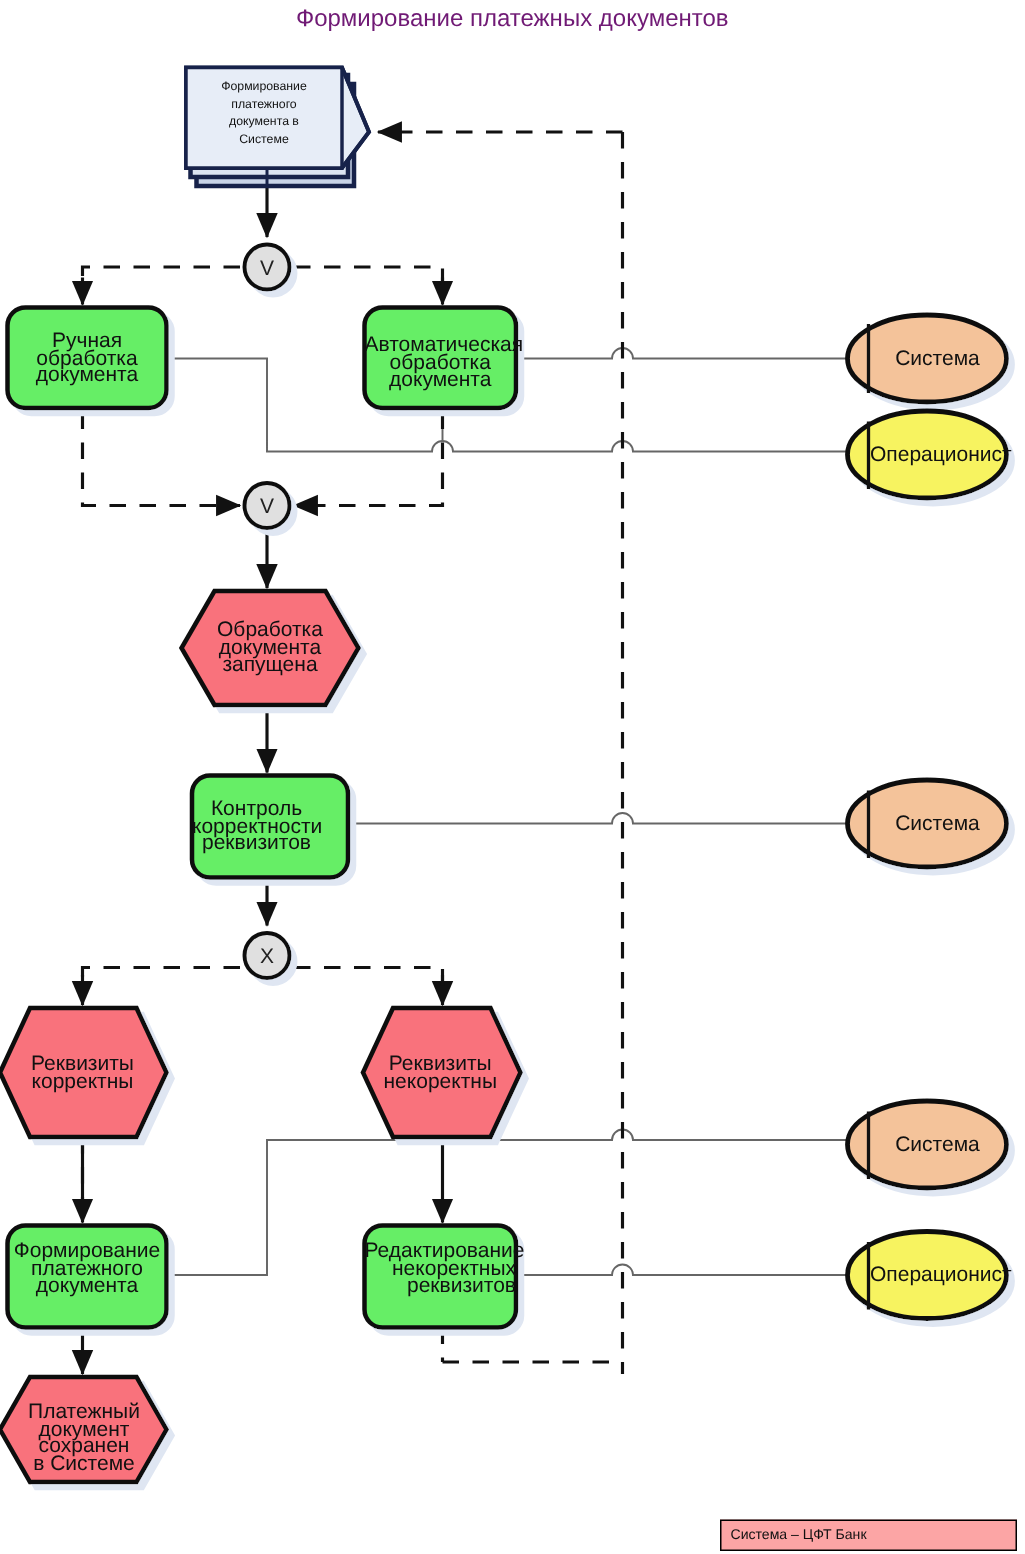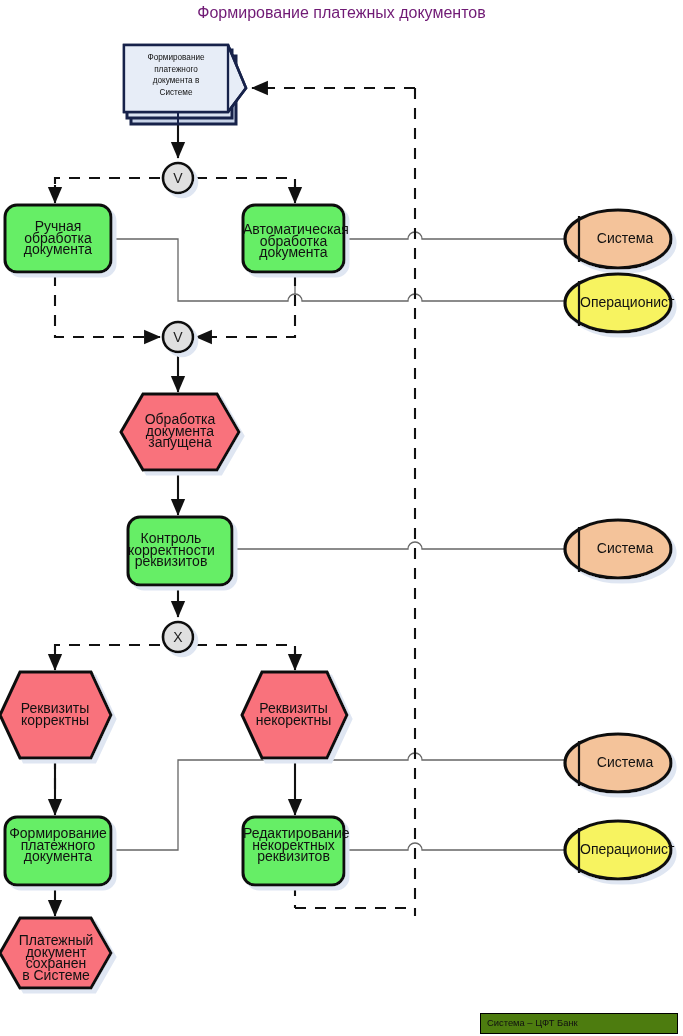--- a/index.html
+++ b/index.html
@@ -6,21 +6,21 @@
   body{width:683px;height:1036px;position:relative;overflow:hidden;
        font-family:"Liberation Sans","DejaVu Sans",sans-serif;}
   #stage{position:absolute;left:0;top:0;width:683px;height:1036px;}
   svg{position:absolute;left:0;top:0;width:683px;height:1036px;}
   .ttl{position:absolute;left:0;top:4px;width:683px;text-align:center;
        font-size:16px;color:#701a75;}
   .lbl{position:absolute;text-align:center;line-height:11.5px;
        font-size:14px;color:#111;pointer-events:none;}
   .lbl.sm{font-size:8.2px;}
   .legend{position:absolute;left:480px;top:1013px;width:196px;height:19px;
-          border:1px solid #000;background:#4d7c0f;}
+          border:1px solid #000;background:#fca5a5;}
   .legend span{position:absolute;left:6px;top:3px;font-size:9.4px;color:#111;}
 </style>
 </head>
 <body>
 
 <div id="stage">
 
   <div class="ttl">Формирование платежных документов</div>
 
   <svg viewBox="0 0 683 1036" xmlns="http://www.w3.org/2000/svg">
@@ -180,21 +180,21 @@
   <div class="lbl" style="left:128px;top:414px;width:104px;">Обработка<br>документа<br>запущена</div>
 
   <div class="lbl" style="left:128px;top:533px;width:86px;">Контроль<br>корректности<br>реквизитов</div>
 
   <div class="lbl" style="left:2px;top:703px;width:106px;">Реквизиты<br>корректны</div>
 
   <div class="lbl" style="left:243px;top:703px;width:101px;">Реквизиты<br>некоректны</div>
 
   <div class="lbl" style="left:5px;top:828px;width:106px;">Формирование<br>платежного<br>документа</div>
 
-  <div class="lbl" style="left:243px;top:828px;width:101px;">Редактирование<br>некоректных<br>реквизитов</div>
+  <div class="lbl" style="left:243px;top:828px;width:101px;text-align:right;">Редактирование<br>некоректных<br>реквизитов</div>
 
   <div class="lbl" style="left:2px;top:935px;width:108px;">Платежный<br>документ сохранен<br>в Системе</div>
 
   <div class="lbl" style="left:585px;top:233px;width:80px;">Система</div>
   <div class="lbl" style="left:580px;top:297px;width:90px;">Операционист</div>
   <div class="lbl" style="left:585px;top:543px;width:80px;">Система</div>
   <div class="lbl" style="left:585px;top:757px;width:80px;">Система</div>
   <div class="lbl" style="left:580px;top:844px;width:90px;">Операционист</div>
 
   <div class="legend">

